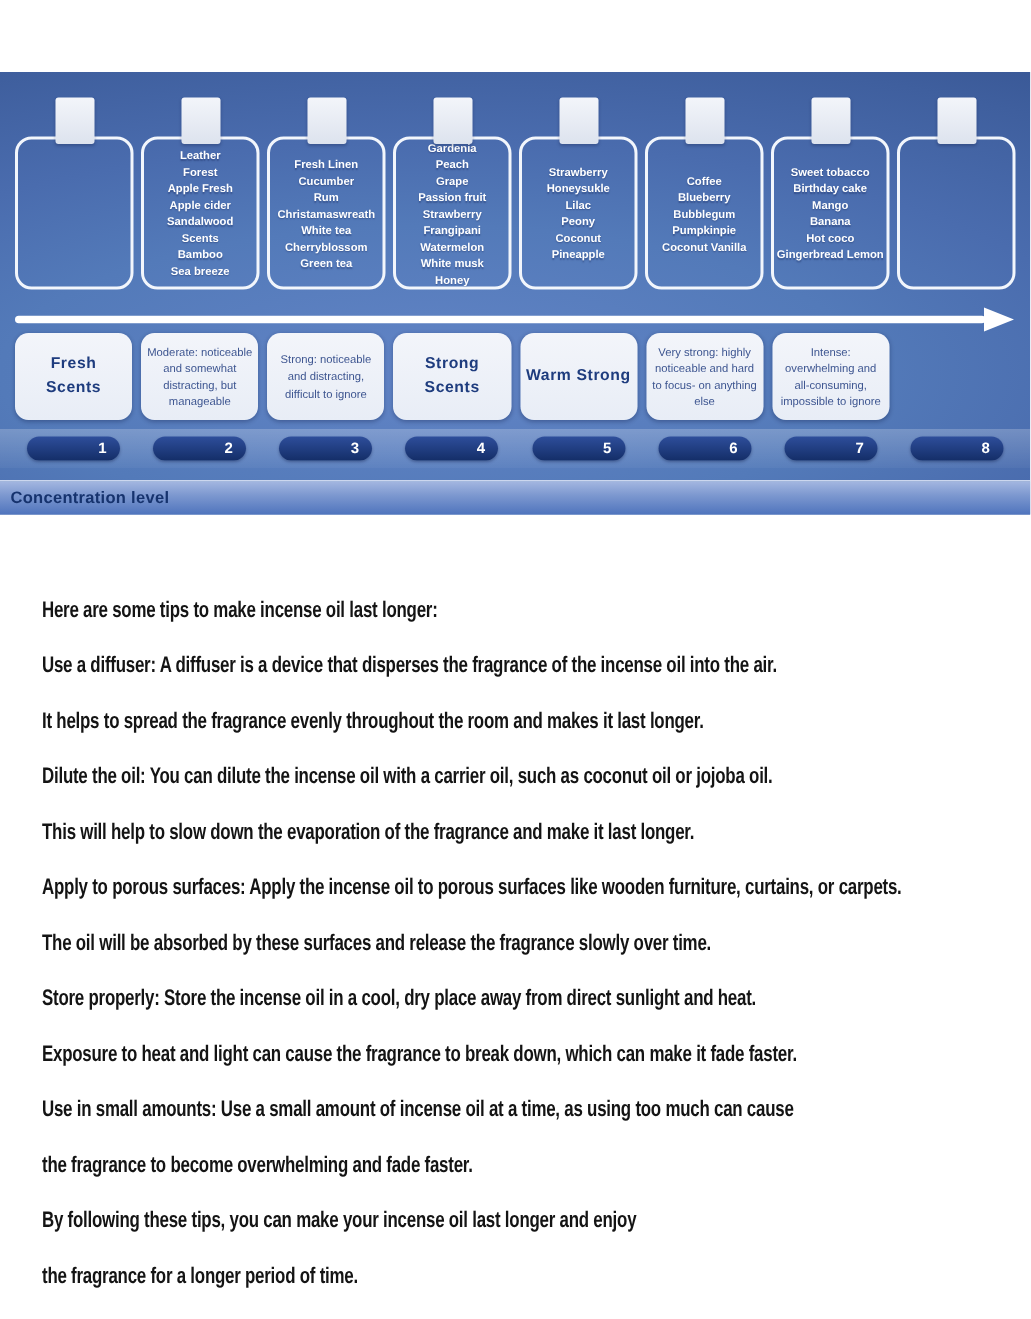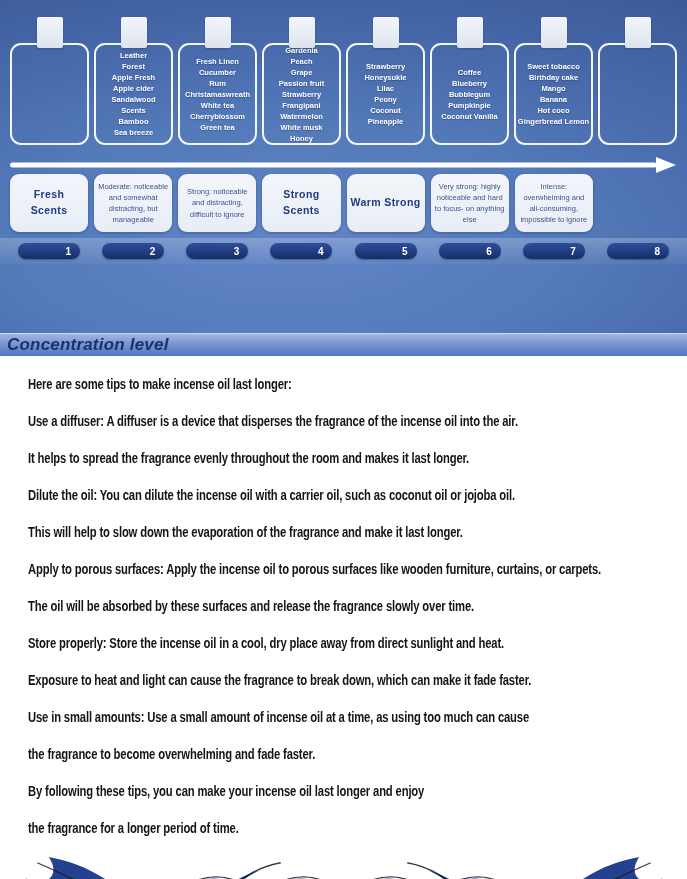--- a/index.html
+++ b/index.html
@@ -1,21 +1,21 @@
 <!DOCTYPE html>
 <html><head>
 <meta charset="utf-8">
 <style>
   html,body{margin:0;padding:0;background:#ffffff;}
   .page{position:relative;width:687px;height:879px;background:#fff;overflow:hidden;
         font-family:"Liberation Sans",sans-serif;}
 
   
-  .header{position:relative;width:687px;height:356px;
-    background:radial-gradient(120% 95% at 42% 68%, #6284c6 0%, #537ab9 35%, #4a6cae 55%, #3f5f9e 78%, #33508d 100%);}
+  .header{position:relative;width:687px;height:295px;
+    background:radial-gradient(120% 95% at 42% 68%, #6284c6 0%, #537ab9 35%, #4a6cae 55%, #3f5f9e 78%, #33508d 100%);margin-top:48px;}
   .bottles-row{position:absolute;top:0;left:0;right:0;height:152px;
     display:grid;grid-template-columns:repeat(8,1fr);gap:5px;padding:0 10px;}
   .bottle-col{display:flex;flex-direction:column;align-items:center;}
   .cap{margin-top:17px;width:26px;height:31px;background:linear-gradient(180deg,#f3f5fa,#dde3ee);
     border-radius:2px;z-index:2;box-shadow:0 1px 2px rgba(10,20,60,.25);}
   .bottle-body{margin-top:-5px;width:100%;height:102px;box-sizing:border-box;
     border:2.5px solid #f2f6fc;border-radius:11px;display:flex;flex-direction:column;
     justify-content:center;overflow:hidden;}
   .scent-list{display:flex;flex-direction:column;justify-content:center;align-items:center;
     text-align:center;padding:2px 1px;}
@@ -39,24 +39,24 @@
     display:grid;grid-template-columns:repeat(8,1fr);gap:6px;}
   .pill{width:62px;height:16px;margin:0 auto;border-radius:9px;
     background:linear-gradient(180deg,#2e4e9b,#142e68);
     color:#fff;font-size:10px;font-weight:bold;
     display:flex;align-items:center;justify-content:flex-end;
     padding-right:9px;box-sizing:border-box;box-shadow:0 1px 2px rgba(5,15,55,.35);}
 
   .band{position:absolute;left:0;right:0;bottom:0;height:23px;
     background:linear-gradient(180deg,#a3b6e0 0%,#7e99d0 40%,#4f74bd 100%);
     border-top:1px solid #ccd7ee;display:flex;align-items:center;padding-left:7px;box-sizing:border-box;}
-  .band span{font-size:17px;font-weight:bold;color:#16336e;letter-spacing:.2px;font-style:italic;}
+  .band span{font-size:11px;font-weight:bold;color:#16336e;letter-spacing:.2px;}
 
   
-  .tips{padding:20px 12px 0 28px;}
+  .tips{padding:20px 12px 0 28px;margin-top:36px;}
   .tips div{font-size:15px;line-height:16px;margin:0 0 21px 0;color:#141414;
     font-weight:bold;letter-spacing:-.2px;white-space:nowrap;
     transform:scaleX(.75);transform-origin:0 50%;}
 
   
   .flourish-wrap{margin-top:12px;display:flex;justify-content:center;}
 </style>
 </head>
 <body>
 

